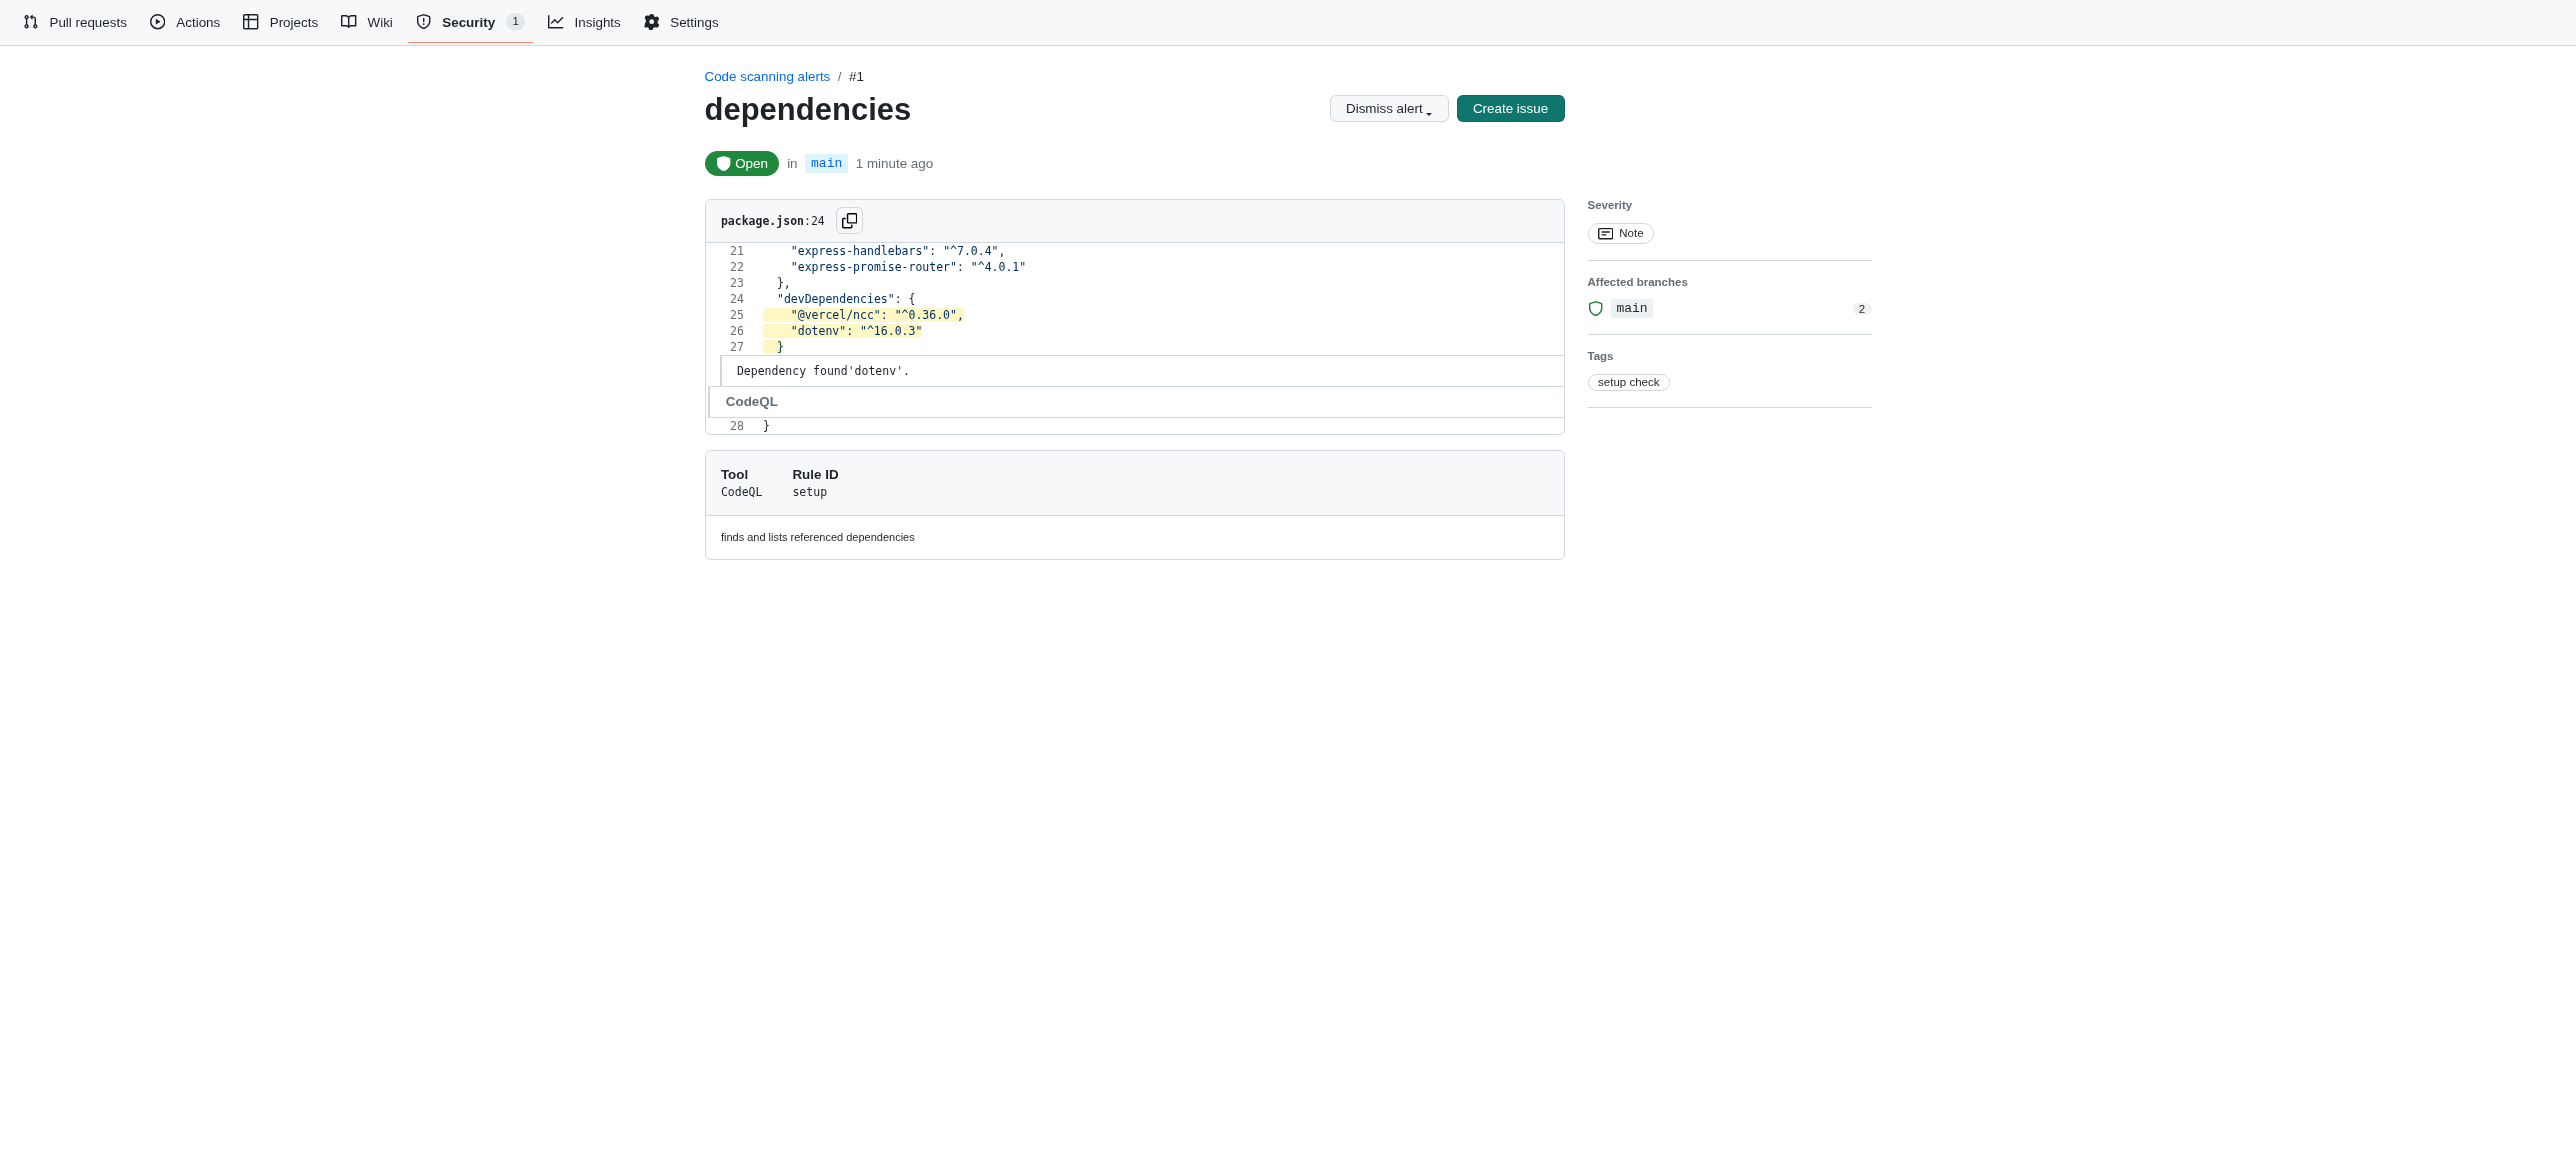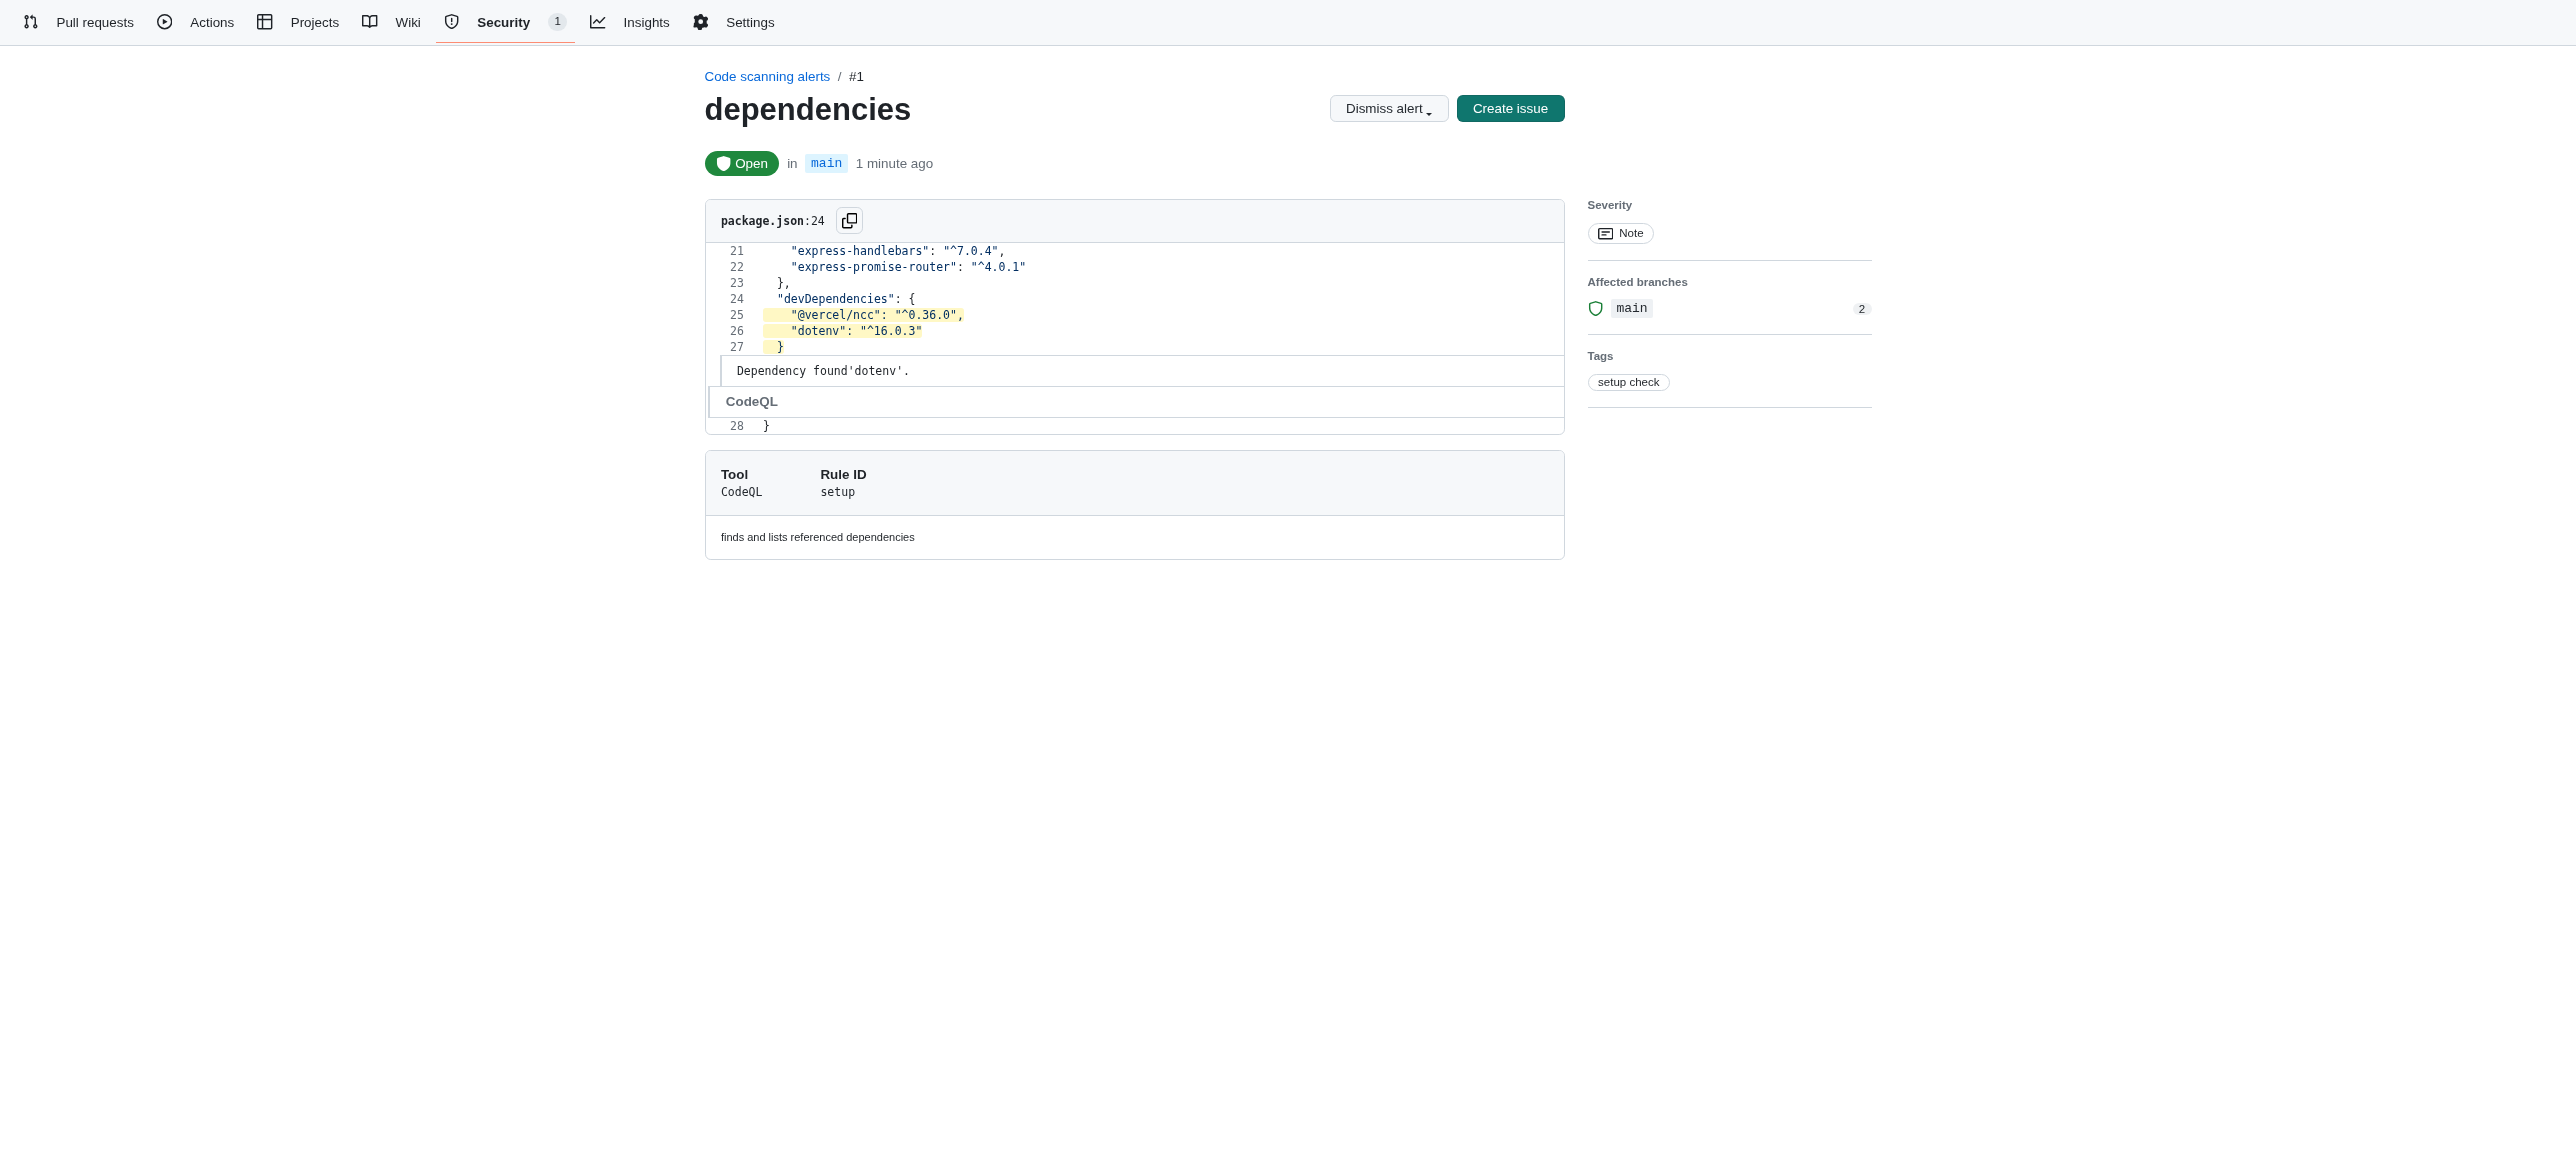--- a/index.html
+++ b/index.html
@@ -1,18 +1,18 @@
 <!DOCTYPE html>
 <html><head>
 <meta charset="utf-8">
 <style>
 * { box-sizing: border-box; margin: 0; padding: 0; }
 body { font-family: -apple-system, BlinkMacSystemFont, "Segoe UI", Helvetica, Arial, sans-serif; color: #1f2328; background: #ffffff; font-size: 13.4px; }
 .topnav { background: #f6f8fa; border-bottom: 1px solid #d0d7de; padding: 0 15.4px; display: flex; gap: 7.7px; height: 46px; align-items: center; }
-.topnav-item { display: flex; align-items: center; gap: 18px; padding: 0 7.7px; height: 40px; color: #1f2328; text-decoration: none; border-bottom: 1.9px solid transparent; font-size: 13.4px; cursor: pointer; }
+.topnav-item { display: flex; align-items: center; gap: 11px; padding: 0 7.7px; height: 40px; color: #1f2328; text-decoration: none; border-bottom: 1.9px solid transparent; font-size: 13.4px; cursor: pointer; }
 .topnav-item.active { border-bottom-color: #fd8c73; font-weight: 600; }
 .topnav-item .counter { background: #d0d7de80; border-radius: 2em; padding: 0 5.8px; font-size: 11.5px; font-weight: 500; min-width: 19px; text-align: center; line-height: 17.3px; }
 .icon { display: inline-flex; align-items: center; justify-content: center; }
 .container { max-width: 1229px; margin: 0 auto; padding: 23px 31px; display: flex; gap: 23px; }
 .main { flex: 1; min-width: 0; }
 .sidebar { width: 284px; flex-shrink: 0; padding-top: 115px; }
 .breadcrumb { margin-bottom: 7.7px; font-size: 13.4px; }
 .breadcrumb a { color: #0969da; text-decoration: none; }
 .breadcrumb .sep { color: #656d76; margin: 0 3.8px; }
 .header-row { display: flex; align-items: flex-start; justify-content: space-between; margin-bottom: 15.4px; }
@@ -30,21 +30,21 @@
 .copy-btn { border: 1px solid #d0d7de; background: #f6f8fa; border-radius: 5.8px; width: 27px; height: 27px; display: inline-flex; align-items: center; justify-content: center; cursor: pointer; }
 .code-lines { font-family: ui-monospace, SFMono-Regular, Menlo, monospace; font-size: 11.5px; }
 .code-line { display: flex; }
 .lineno { width: 48px; text-align: right; color: #656d76; padding: 1px 9.6px 1px 0; user-select: none; flex-shrink: 0; }
 .linecontent { padding: 1px 9.6px; white-space: pre; flex: 1; }
 .hl { background: #fff8c5; border-radius: 2.9px; }
 .s { color: #032f62; }
 .alert-box { border-top: 1px solid #d0d7de; border-left: 2.9px solid #d0d7de; background: #ffffff; padding: 7.7px 15.4px; font-family: ui-monospace, SFMono-Regular, Menlo, monospace; font-size: 11.5px; margin-left: 14px; }
 .alert-tool { border-top: 1px solid #d0d7de; border-left: 2.9px solid #d0d7de; padding: 7.7px 15.4px; font-weight: 600; color: #656d76; background: #ffffff; margin-left: 2.9px; border-bottom: 1px solid #d0d7de; }
 .info-box { border: 1px solid #d0d7de; border-radius: 5.8px; overflow: hidden; }
-.info-header { background: #f6f8fa; border-bottom: 1px solid #d0d7de; padding: 15.4px; display: flex; gap: 58px; }
+.info-header { background: #f6f8fa; border-bottom: 1px solid #d0d7de; padding: 15.4px; display: flex; gap: 30px; }
 .info-col .label { font-weight: 600; font-size: 13.4px; margin-bottom: 3.8px; }
 .info-col .value { font-family: ui-monospace, SFMono-Regular, Menlo, monospace; font-size: 11.5px; color: #24292f; }
 .info-body { padding: 15.4px; font-size: 11px; }
 .side-section { border-bottom: 1px solid #d0d7de; padding: 15.4px 0; }
 .side-title { font-size: 11.5px; font-weight: 600; color: #656d76; margin-bottom: 11.5px; }
 .note-chip { border: 1px solid #d0d7de; border-radius: 2em; padding: 1.9px 9.6px; display: inline-flex; align-items: center; gap: 5.8px; font-size: 11.5px; font-weight: 500; }
 .branch-row { display: flex; align-items: center; justify-content: space-between; }
 .branch-row .left { display: flex; align-items: center; gap: 7.7px; }
 .count-chip { background: #afb8c133; border-radius: 2em; padding: 0 5.8px; font-size: 11.5px; font-weight: 500; min-width: 19px; text-align: center; }
 .tag-chip { border: 1px solid #d0d7de; border-radius: 2em; padding: 1.9px 9.6px; font-size: 11.5px; display: inline-block; }

